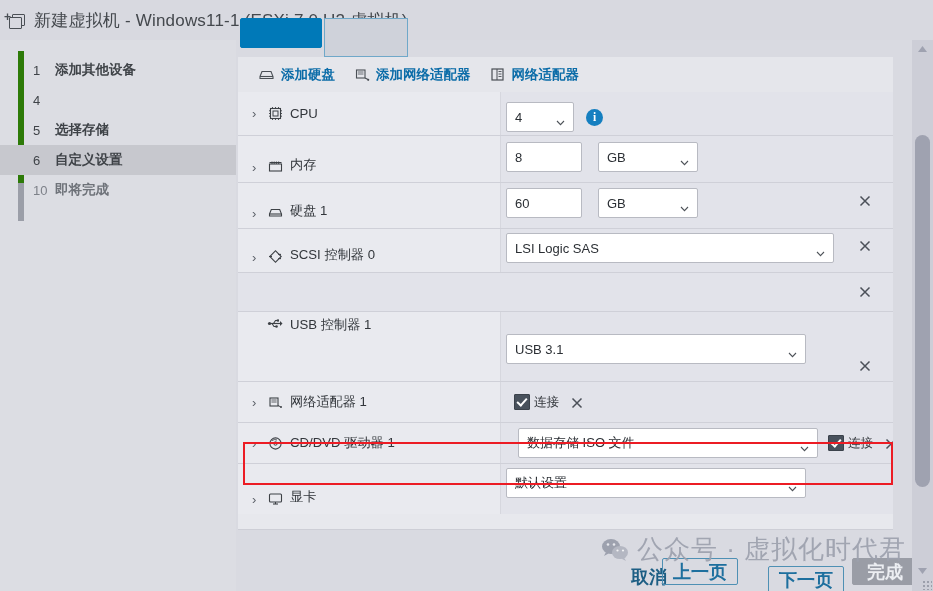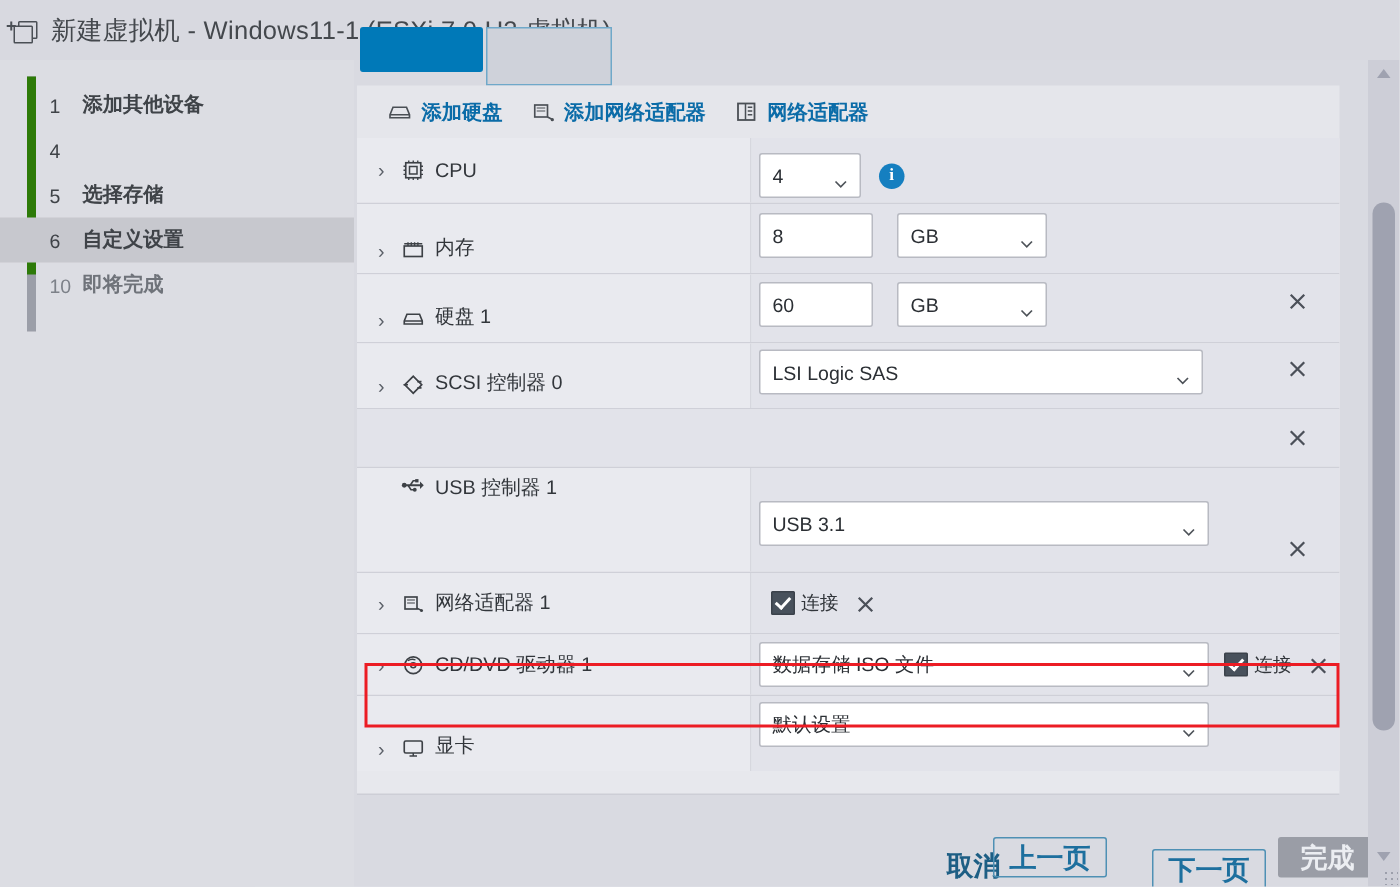--- a/index.html
+++ b/index.html
@@ -412,21 +412,21 @@
             <svg viewBox="0 0 19 15" width="19" height="15">
                 <rect x="5.5" y="3.5" width="8" height="8" transform="rotate(45 9.5 7.5)" fill="none" stroke="#3d4146" stroke-width="1.1"></rect>
                 <line x1="3" y1="7.5" x2="6" y2="7.5" stroke="#3d4146" stroke-width="1.1"></line>
                 <line x1="12.2" y1="5.4" x2="15" y2="5.4" stroke="#3d4146" stroke-width="1.1"></line>
                 <line x1="12.2" y1="9.6" x2="15" y2="9.6" stroke="#3d4146" stroke-width="1.1"></line>
               </svg>
           </span>
           <span class="devname">SCSI 控制器 0</span>
         </div>
         <div class="valcell" style="padding-top:4px">
-          <div class="sel" style="width:296px;margin-left:2px">
+          <div class="sel" style="width:328px;margin-left:2px">
             <span>LSI Logic SAS</span>
             <span class="car">
               <svg viewBox="0 0 9 6" width="9" height="6">
                   <path d="M1 1 L4.5 4.6 L8 1" fill="none" stroke="#4d5258" stroke-width="1.1"></path>
                 </svg>
             </span>
           </div>
           <div class="xbtn" style="position:absolute;right:20px;top:9px">
             <svg viewBox="0 0 16 16" width="16" height="16">
                 <path d="M3.5 3.5 L12.5 12.5 M12.5 3.5 L3.5 12.5" stroke="#4b5059" stroke-width="1.5" fill="none"></path>
@@ -510,21 +510,21 @@
           <span class="devicon">
             <svg viewBox="0 0 19 15" width="19" height="15">
                 <circle cx="9.5" cy="7.5" r="5.6" fill="none" stroke="#3d4146" stroke-width="1.1"></circle>
                 <circle cx="9.5" cy="7.5" r="1.7" fill="none" stroke="#3d4146" stroke-width="1"></circle>
                 <path d="M6 4.5 A5 5 0 0 1 11 4" fill="none" stroke="#3d4146" stroke-width=".9"></path>
               </svg>
           </span>
           <span class="devname">CD/DVD 驱动器 1</span>
         </div>
         <div class="valcell" style="align-items:center">
-          <div class="sel" style="width:300px;margin-left:2px">
+          <div class="sel" style="width:300px;margin-left:14px">
             <span>数据存储 ISO 文件</span>
             <span class="car">
               <svg viewBox="0 0 9 6" width="9" height="6">
                   <path d="M1 1 L4.5 4.6 L8 1" fill="none" stroke="#4d5258" stroke-width="1.1"></path>
                 </svg>
             </span>
           </div>
           <div class="cbwrap" style="margin-left:10px">
             <span class="cb"></span>
             <span class="cblbl">连接</span>
@@ -568,20 +568,35 @@
 
   <div class="right-gutter"></div>
 
   <div class="footer">
     <div class="fbtn link" style="left:388px;top:17px;width:50px">取消</div>
     <div class="fbtn outline" style="left:426px;top:12px;width:76px">上一页</div>
     <div class="fbtn outline" style="left:532px;top:20px;width:76px">下一页</div>
     <div class="fbtn disabled" style="left:616px;top:12px;width:66px">完成</div>
   </div>
 
+  <div class="wm">
+    <span class="wxlogo">
+      <svg viewBox="0 0 30 25" width="30" height="25">
+        <ellipse cx="11" cy="9.5" rx="9" ry="7.5" fill="#9da1ae"></ellipse>
+        <path d="M6 15 L4 19 L8.5 16.4 Z" fill="#9da1ae"></path>
+        <ellipse cx="20" cy="15.5" rx="8" ry="6.6" fill="#b4b7c2"></ellipse>
+        <path d="M24 20.5 L26 24 L21.6 21.8 Z" fill="#b4b7c2"></path>
+        <circle cx="8" cy="7.5" r="1.3" fill="#e6e7ec"></circle>
+        <circle cx="14" cy="7.5" r="1.3" fill="#e6e7ec"></circle>
+        <circle cx="17.5" cy="13.5" r="1.1" fill="#f0f1f4"></circle>
+        <circle cx="23" cy="13.5" r="1.1" fill="#f0f1f4"></circle>
+      </svg>
+    </span>
+    <span class="wmtext">公众号 · 虚拟化时代君</span>
+  </div>
 
   <div class="scrollbar">
     <div class="sb-arrow up">
       <svg viewBox="0 0 11 8" width="11" height="8">
           <path d="M5.5 1 L10 7 L1 7 Z" fill="#9fa2b0"></path>
         </svg>
     </div>
     <div class="sb-thumb"></div>
     <div class="sb-arrow down">
       <svg viewBox="0 0 11 8" width="11" height="8">

